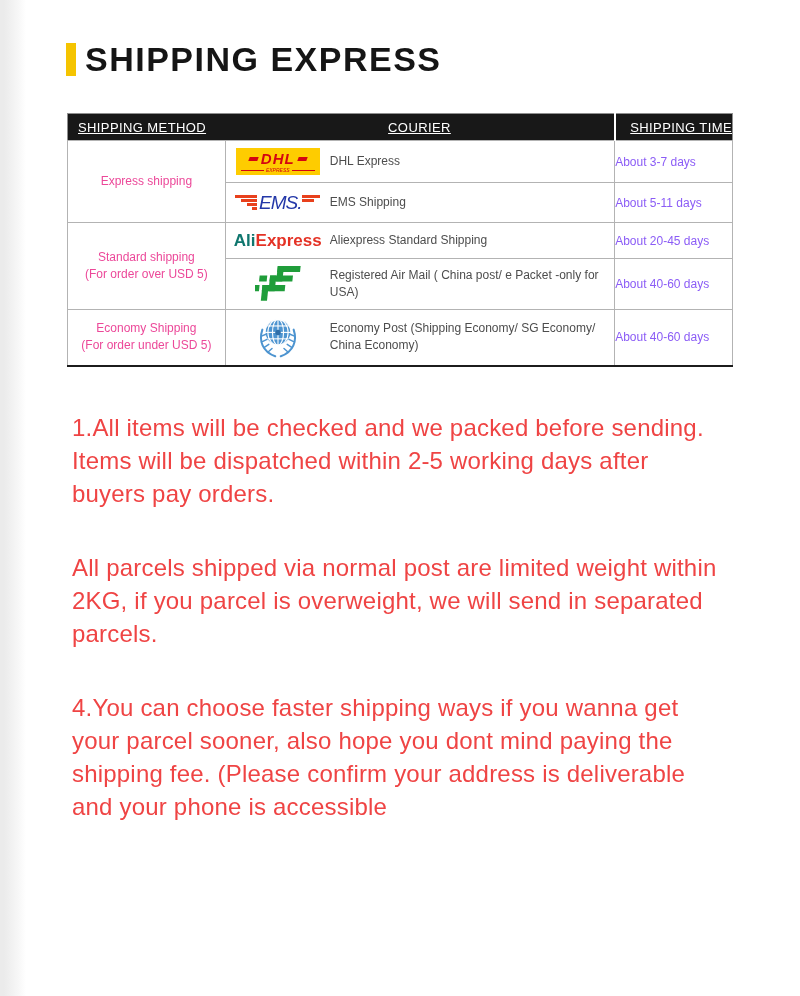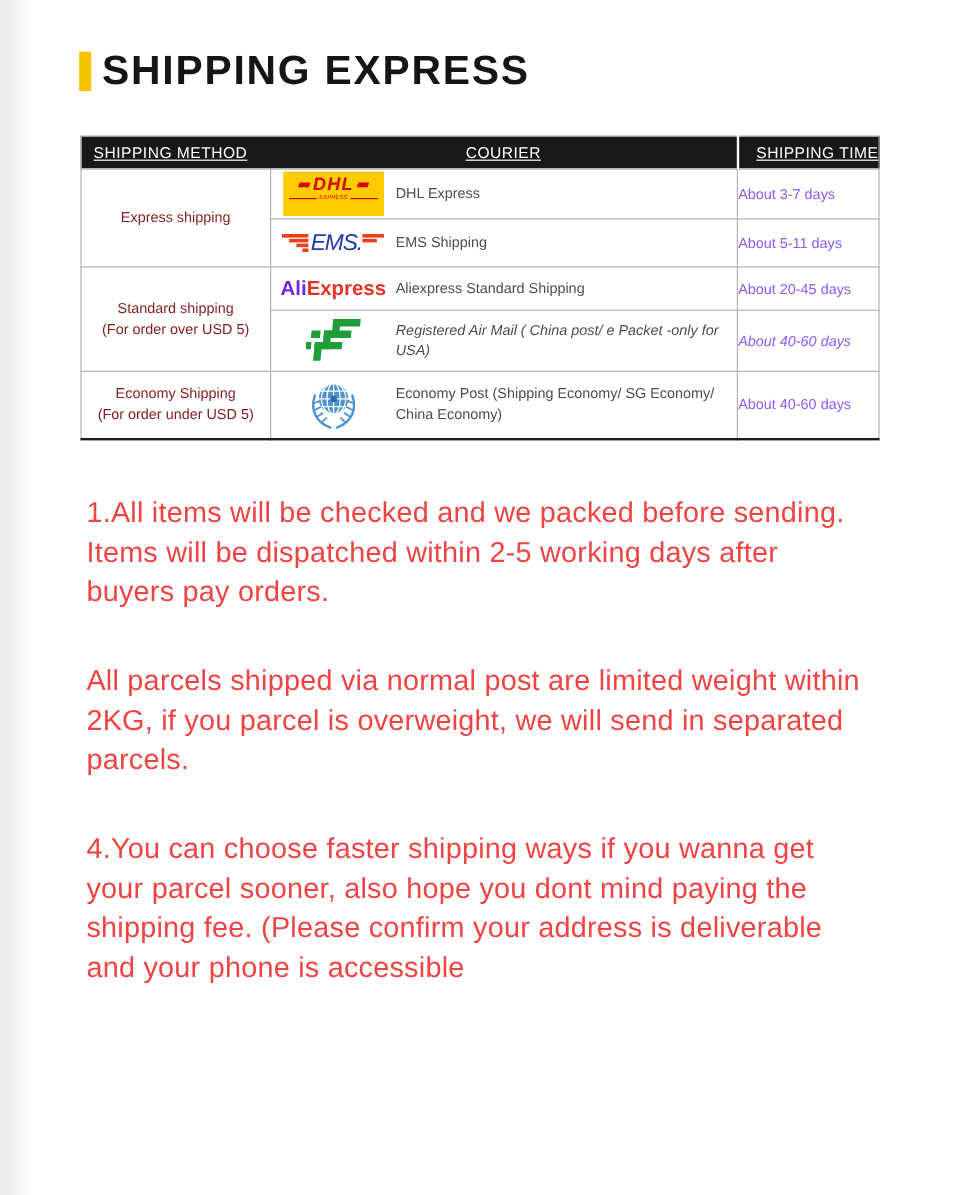--- a/index.html
+++ b/index.html
@@ -28,30 +28,30 @@
     border: 1px solid #8f8f8f; border-bottom: 2px solid #1c1c1c;
     color: #4a4a4a;
   }
   thead tr { height: 27px; background: #181818; color: #ffffff; }
   th { font-weight: normal; font-size: 13px; letter-spacing: 0.4px; border: none; text-decoration: underline; }
   th.c-method { width: 158px; text-align: left; padding-left: 10px; }
   th.c-courier { width: 390px; text-align: center; }
   th.c-time { width: 118px; border-left: 2px solid #ffffff; text-align: right; }
   td { border: 1px solid #b3b3b3; font-size: 12px; }
   tr.r1 { height: 42px; } tr.r2 { height: 40px; } tr.r3 { height: 36px; }
-  tr.r4 { height: 51px; font-style: italic; } tr.r5 { height: 56px; }
-  td.method { text-align: center; color: #7f1d1d; line-height: 1.45; }
+  tr.r4 { height: 51px; } tr.r5 { height: 56px; }
+  td.method { text-align: center; color: #ec4899; line-height: 1.45; }
   td.courier { padding: 2px 4px; }
   .courier-inner { display: flex; align-items: center; }
   .logo-wrap { flex: 0 0 96px; display: flex; justify-content: center; align-items: center; }
   .courier-label { flex: 1; text-align: left; padding: 0 4px 0 4px; color: #4d4d4d; line-height: 1.4; }
   td.time { text-align: left; color: #8b5cf6; }
 
   
-  .dhl-logo { background: #fecc00; width: 84px; padding: 3px 5px 12px 5px; }
+  .dhl-logo { background: #fecc00; width: 84px; padding: 3px 5px 2px 5px; }
   .dhl-top { display: flex; align-items: center; justify-content: center; }
   .dhl-dash { width: 9px; height: 4px; background: #d40511; transform: skewX(-20deg); }
   .dhl-word {
     color: #d40511; font-weight: bold; font-style: italic; font-size: 15px;
     letter-spacing: 1px; margin: 0 3px; line-height: 1;
   }
   .dhl-bottom { display: flex; align-items: center; margin-top: 2px; }
   .dhl-line { flex: 1; height: 1px; background: #d40511; }
   .dhl-sub { color: #d40511; font-style: italic; font-size: 5px; margin: 0 2px; line-height: 1; }
 
@@ -67,21 +67,21 @@
     color: #2438a8; font-weight: 400; font-style: italic; font-size: 19px; line-height: 1;
     letter-spacing: -1px;
   }
   .ems-tail { display: flex; flex-direction: column; align-items: flex-start; align-self: flex-start; margin-top: 2px; margin-left: 1px; }
   .ems-tail i { display: block; height: 3px; background: #e8401c; margin-bottom: 1px; }
   .ems-tail i:nth-child(1) { width: 18px; }
   .ems-tail i:nth-child(2) { width: 12px; }
 
   
   .aliexpress-logo { font-size: 17px; font-weight: 600; letter-spacing: 0; }
-  .ali-part { color: #6d28d9; }
+  .ali-part { color: #0f766e; }
   .express-part { color: #e43225; }
 
   
   .notes { margin: 44px 0 0 72px; width: 656px; }
   .note {
     font-size: 24px; color: #ef4444; line-height: 1.38; margin-bottom: 41px;
     letter-spacing: 0.2px;
   }
 </style>
 </head>

